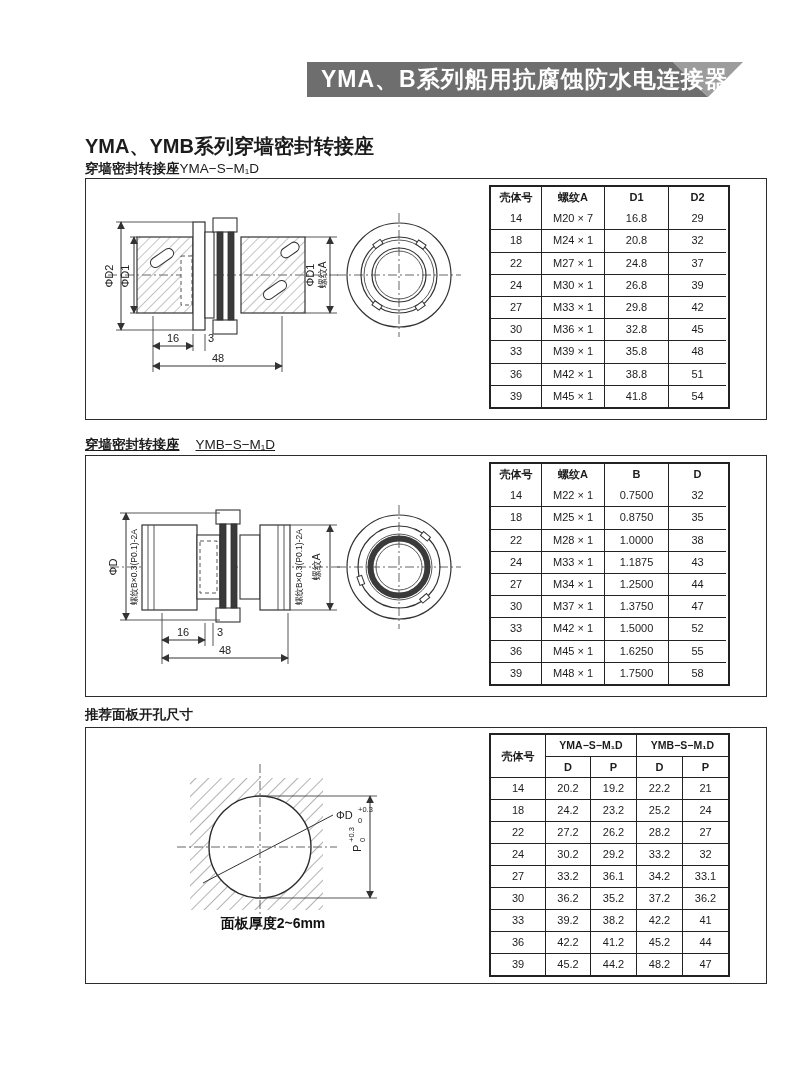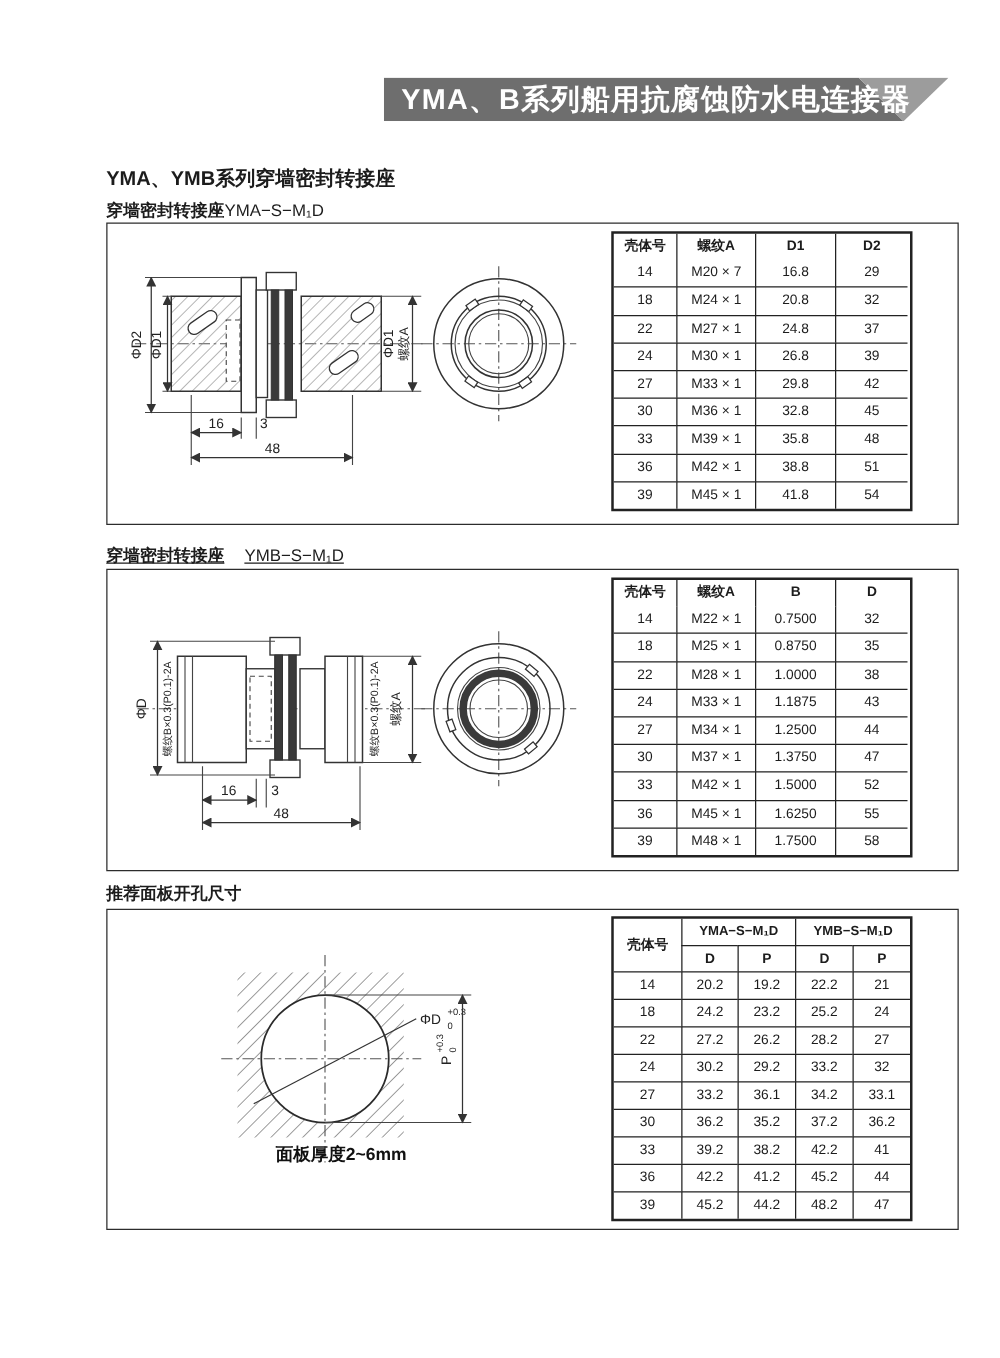--- a/index.html
+++ b/index.html
@@ -1,28 +1,28 @@
 <!DOCTYPE html>
 <html><head>
 <meta charset="utf-8">
 <style>
   html,body{margin:0;padding:0;background:#fff;}
   #page{position:relative;width:800px;height:1086px;background:#fff;overflow:hidden;
         font-family:"Liberation Sans","DejaVu Sans",sans-serif;color:#1c1c1c;}
 
   
-  .banner{position:absolute;left:307px;top:62px;width:436px;height:35px;padding-left:16px;}
+  .banner{position:absolute;left:307px;top:62px;width:436px;height:35px;}
   .banner .dark{position:absolute;left:0;top:0;width:100%;height:100%;
     background:#6e6e6e;clip-path:polygon(0 0,84% 0,92% 100%,0 100%);}
   .banner .tail{position:absolute;left:0;top:0;width:100%;height:100%;
     background:#9c9c9c;clip-path:polygon(84% 0,100% 0,92% 100%);}
   .banner .txt{position:absolute;left:14px;top:0;width:360px;height:35px;line-height:35px;
     color:#fff;font-size:23px;font-weight:bold;letter-spacing:1px;white-space:nowrap;}
 
-  .heading{position:absolute;left:85px;top:133px;font-size:16px;font-weight:bold;}
+  .heading{position:absolute;left:85px;top:133px;font-size:20px;font-weight:bold;}
 
   .seclabel{position:absolute;left:85px;font-size:13.5px;font-weight:bold;white-space:nowrap;}
   .seclabel .code{font-weight:normal;font-size:13.5px;}
   .gap2{margin-left:16px;}
 
   .secbox{position:absolute;left:85px;width:680px;border:1.6px solid #2c2c2c;background:#fff;}
   #box1{top:178px;height:240px;}
   #box2{top:455px;height:240px;}
   #box3{top:727px;height:255px;}
 

